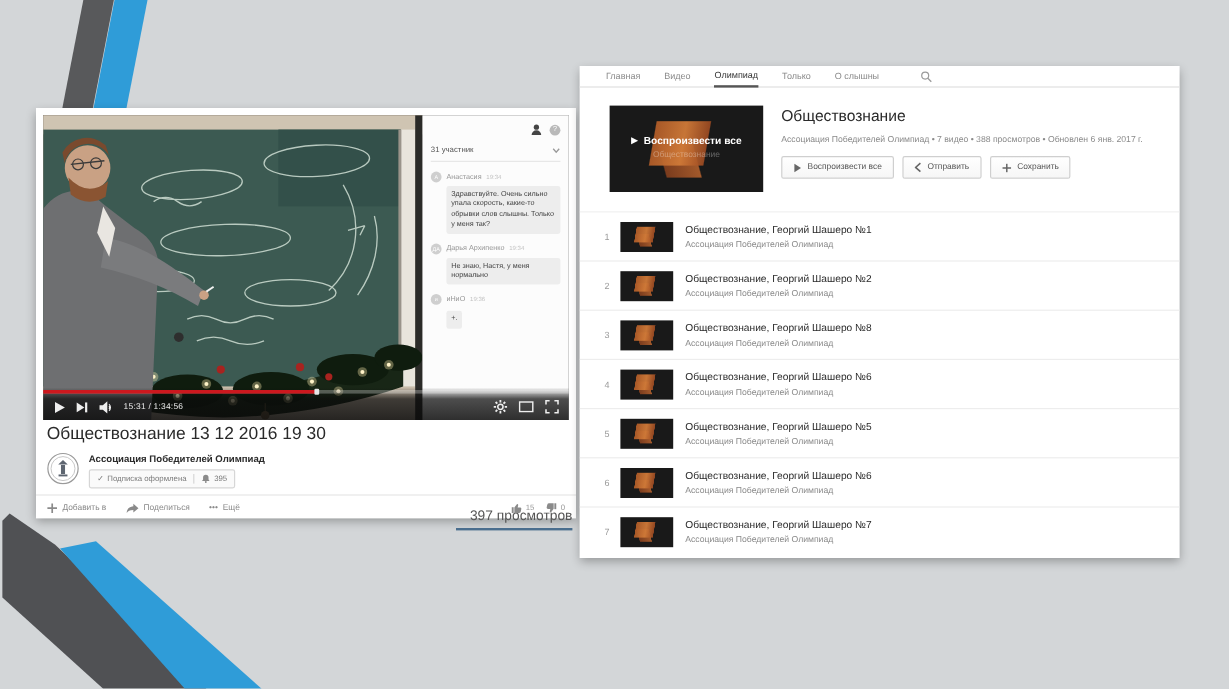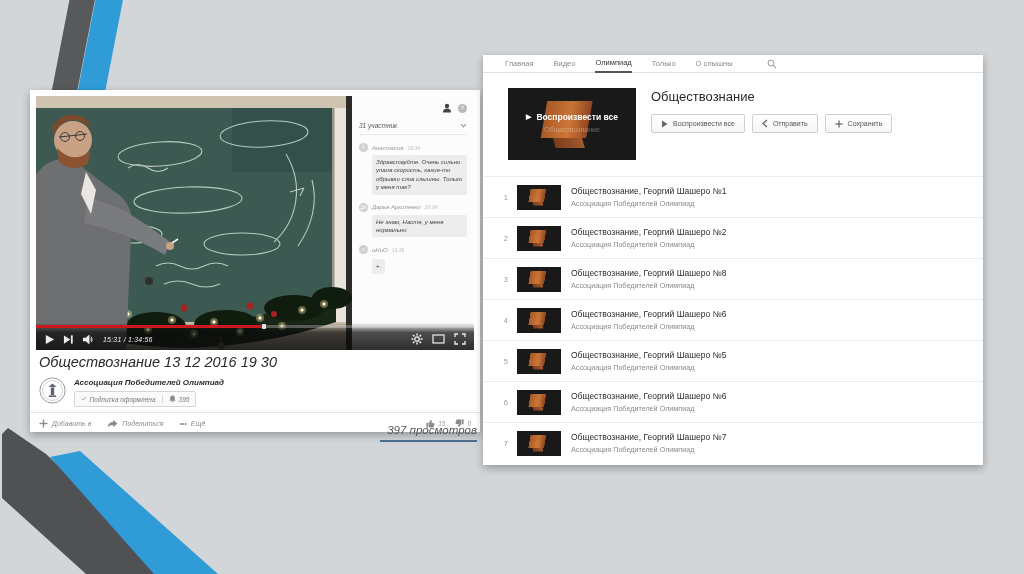--- a/index.html
+++ b/index.html
@@ -10,21 +10,21 @@
     -webkit-font-smoothing:antialiased;
   }
   
   .decor{position:absolute;z-index:1;}
   .stripe-top{position:absolute;top:-12px;height:116px;width:25px;transform:rotate(11deg);transform-origin:50% 0;}
   .stripe-top.gray{left:72px;background:#58595b;}
   .stripe-top.blue{left:98px;width:27px;background:#2f9cd8;}
   .bottom-svg{position:absolute;left:0;top:424px;width:300px;height:150px;}
   
   .card{position:absolute;background:#fff;z-index:2;box-shadow:0 3px 8px rgba(0,0,0,.30);}
-  #left-card{left:30px;top:90px;width:450px;height:342px;font-style:italic;}
+  #left-card{left:30px;top:90px;width:450px;height:342px;}
   #right-card{left:483px;top:55px;width:500px;height:410px;}
 
   
   .player{position:absolute;left:6px;top:6px;width:438px;height:254px;background:#000;}
   .scene{position:absolute;left:0;top:0;width:316px;height:254px;}
   .chat{position:absolute;left:316px;top:0;width:122px;height:254px;background:#fcfcfc;box-sizing:border-box;padding:6px 7px;}
   .chat-icons{display:flex;justify-content:flex-end;align-items:center;gap:6px;height:12px;}
   .help-dot{width:9px;height:9px;border-radius:50%;background:#b9b9b9;color:#fff;font-size:6px;line-height:9px;text-align:center;}
   .chat-part{display:flex;justify-content:space-between;align-items:center;margin-top:8px;
     padding-bottom:5px;border-bottom:1px solid #e7e7e7;font-size:6.5px;color:#555;}
@@ -364,20 +364,21 @@
   <div class="pl-header">
     <div class="pl-thumb paint">
       <div class="overlay">
         <span style="font-size:7px;">▶</span>
         <span>Воспроизвести все</span>
       </div>
       <div class="caption">Обществознание</div>
     </div>
     <div class="pl-info">
       <div class="pl-title">Обществознание</div>
+      <div class="pl-meta">Ассоциация Победителей Олимпиад • 7 видео • 388 просмотров • Обновлен 6 янв. 2017 г.</div>
       <div class="pl-buttons">
         <div class="pl-btn">
           <svg width="7" height="8" viewBox="0 0 7 8">
             <polygon points="1,0.5 6.5,4 1,7.5" fill="#666"></polygon>
           </svg>
           <span>Воспроизвести все</span>
         </div>
         <div class="pl-btn">
           <svg width="6" height="9" viewBox="0 0 6 9">
             <polyline points="5,1 1,4.5 5,8" fill="none" stroke="#666" stroke-width="1.3"></polyline>

